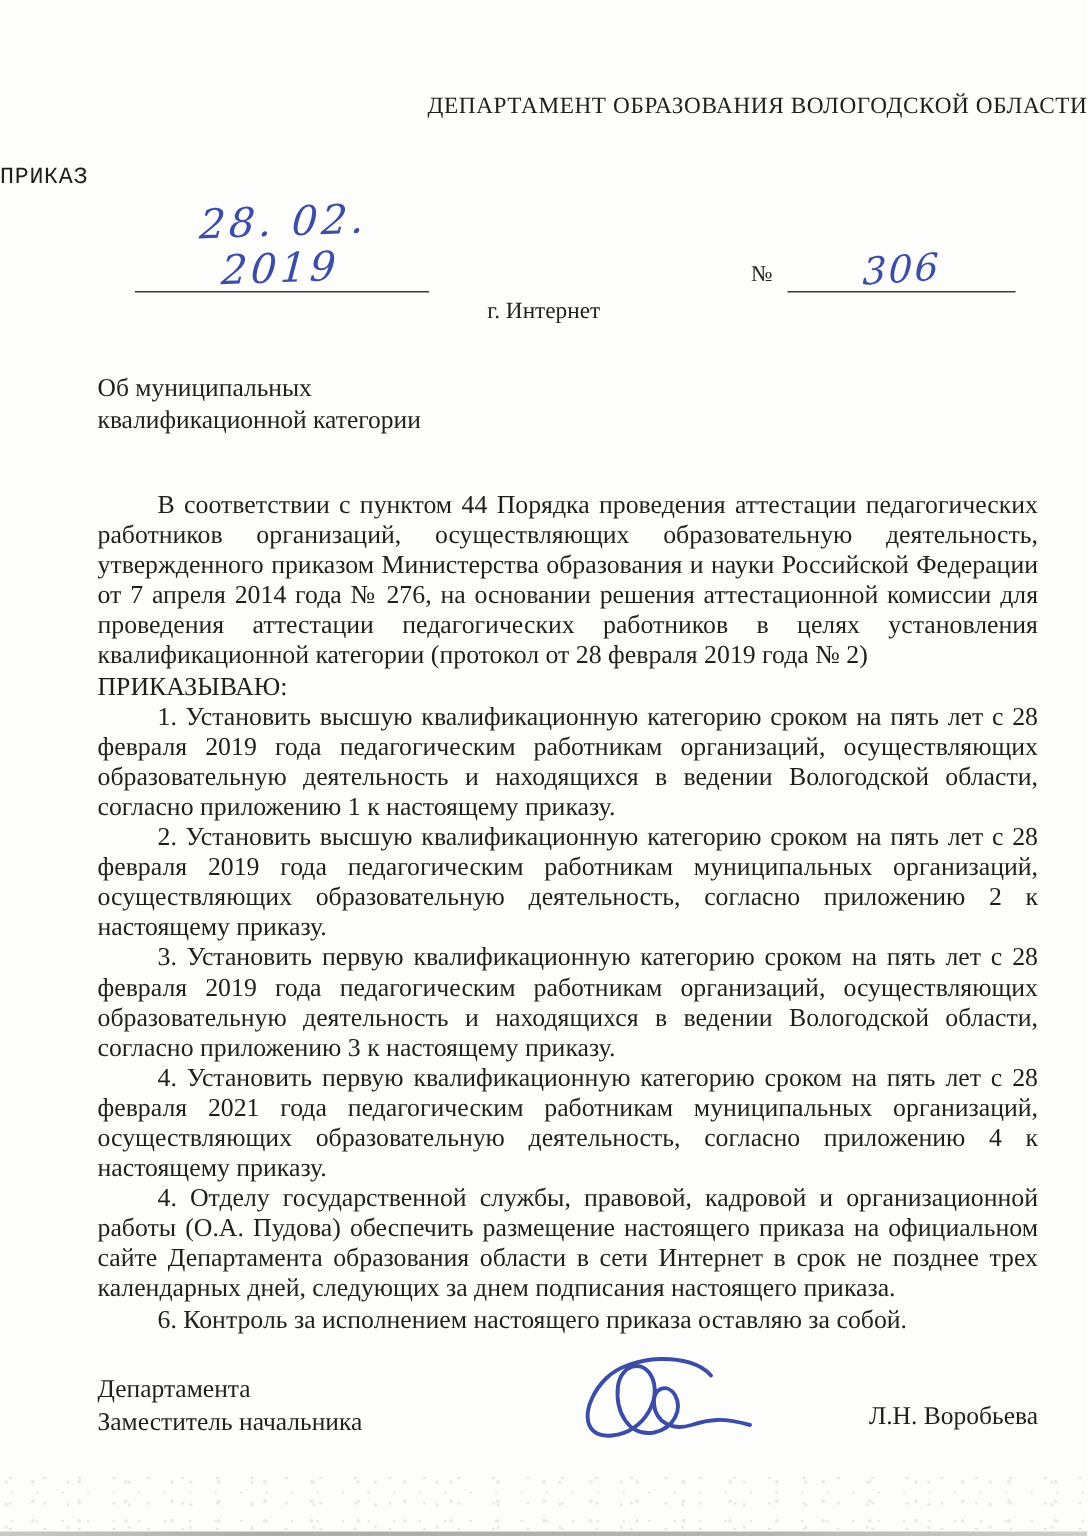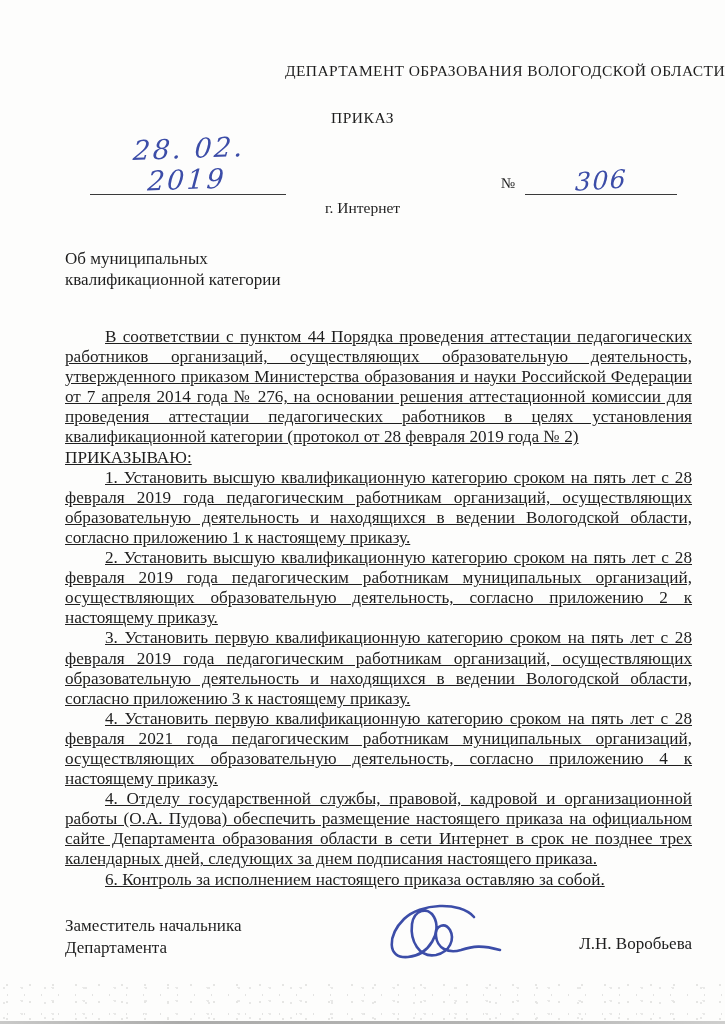--- a/index.html
+++ b/index.html
@@ -16,23 +16,24 @@
   }
   .org-name {
     margin-top: 62px;
     text-align: right;
     font-size: 15.5px;
     letter-spacing: 0.4px;
     white-space: nowrap;
   }
   .doc-type {
     margin-top: 29px;
-    text-align: center;
+    text-align: left;
     font-size: 15.5px;
     letter-spacing: 0.5px;
+    font-family: Liberation Mono, monospace;
   }
   .meta-row {
     margin-top: 14px;
     height: 54px;
     display: flex;
     justify-content: space-between;
     align-items: flex-end;
     padding: 0 48px 0 90px;
     box-sizing: border-box;
   }
@@ -81,21 +82,21 @@
     margin: 31px 0 0 65px;
     font-size: 17px;
     line-height: 21px;
   }
   .body-text {
     margin: 37px 33px 0 65px;
     font-size: 17.2px;
     line-height: 20.1px;
     text-align: justify;
   }
-  .para { margin: 0; text-indent: 40px; text-decoration: underline; }
+  .para { margin: 0; text-indent: 40px; }
   .keyword { text-indent: 0; }
   .sig-row {
     margin: 25px 33px 0 65px;
     display: flex;
     align-items: flex-start;
   }
   .sig-position {
     font-size: 17px;
     line-height: 22px;
     width: 235px;
@@ -168,22 +169,22 @@
     <p class="para">1. Установить высшую квалификационную категорию сроком на пять лет с 28 февраля 2019 года педагогическим работникам организаций, осуществляющих образовательную деятельность и находящихся в ведении Вологодской области, согласно приложению 1 к настоящему приказу.</p>
     <p class="para">2. Установить высшую квалификационную категорию сроком на пять лет с 28 февраля 2019 года педагогическим работникам муниципальных организаций, осуществляющих образовательную деятельность, согласно приложению 2 к настоящему приказу.</p>
     <p class="para">3. Установить первую квалификационную категорию сроком на пять лет с 28 февраля 2019 года педагогическим работникам организаций, осуществляющих образовательную деятельность и находящихся в ведении Вологодской области, согласно приложению 3 к настоящему приказу.</p>
     <p class="para">4. Установить первую квалификационную категорию сроком на пять лет с 28 февраля 2021 года педагогическим работникам муниципальных организаций, осуществляющих образовательную деятельность, согласно приложению 4 к настоящему приказу.</p>
     <p class="para">4. Отделу государственной службы, правовой, кадровой и организационной работы (О.А. Пудова) обеспечить размещение настоящего приказа на официальном сайте Департамента образования области в сети Интернет в срок не позднее трех календарных дней, следующих за днем подписания настоящего приказа.</p>
     <p class="para">6. Контроль за исполнением настоящего приказа оставляю за собой.</p>
   </div>
 
   <div class="sig-row">
     <div class="sig-position">
+      <div>Департамента</div>
       <div>Заместитель начальника</div>
-      <div>Департамента</div>
     </div>
     <div class="sig-art">
       <svg width="155" height="92" viewBox="0 0 155 92" fill="none" aria-hidden="true">
         <path d="M112 22 C 98 6, 58 8, 42 24 C 26 40, 24 64, 46 62 C 68 60, 80 36, 72 22 C 66 11, 52 15, 50 29 C 48 46, 57 63, 74 60 C 88 57, 93 44, 88 35 C 83 27, 73 30, 74 41 C 75 53, 86 59, 99 55 C 111 51, 120 50, 138 55" stroke="#3c4da8" stroke-width="2.6" stroke-linecap="round" fill="none"></path>
       </svg>
     </div>
     <div class="sig-name">Л.Н. Воробьева</div>
   </div>
 
   <div class="scan-noise"></div>

